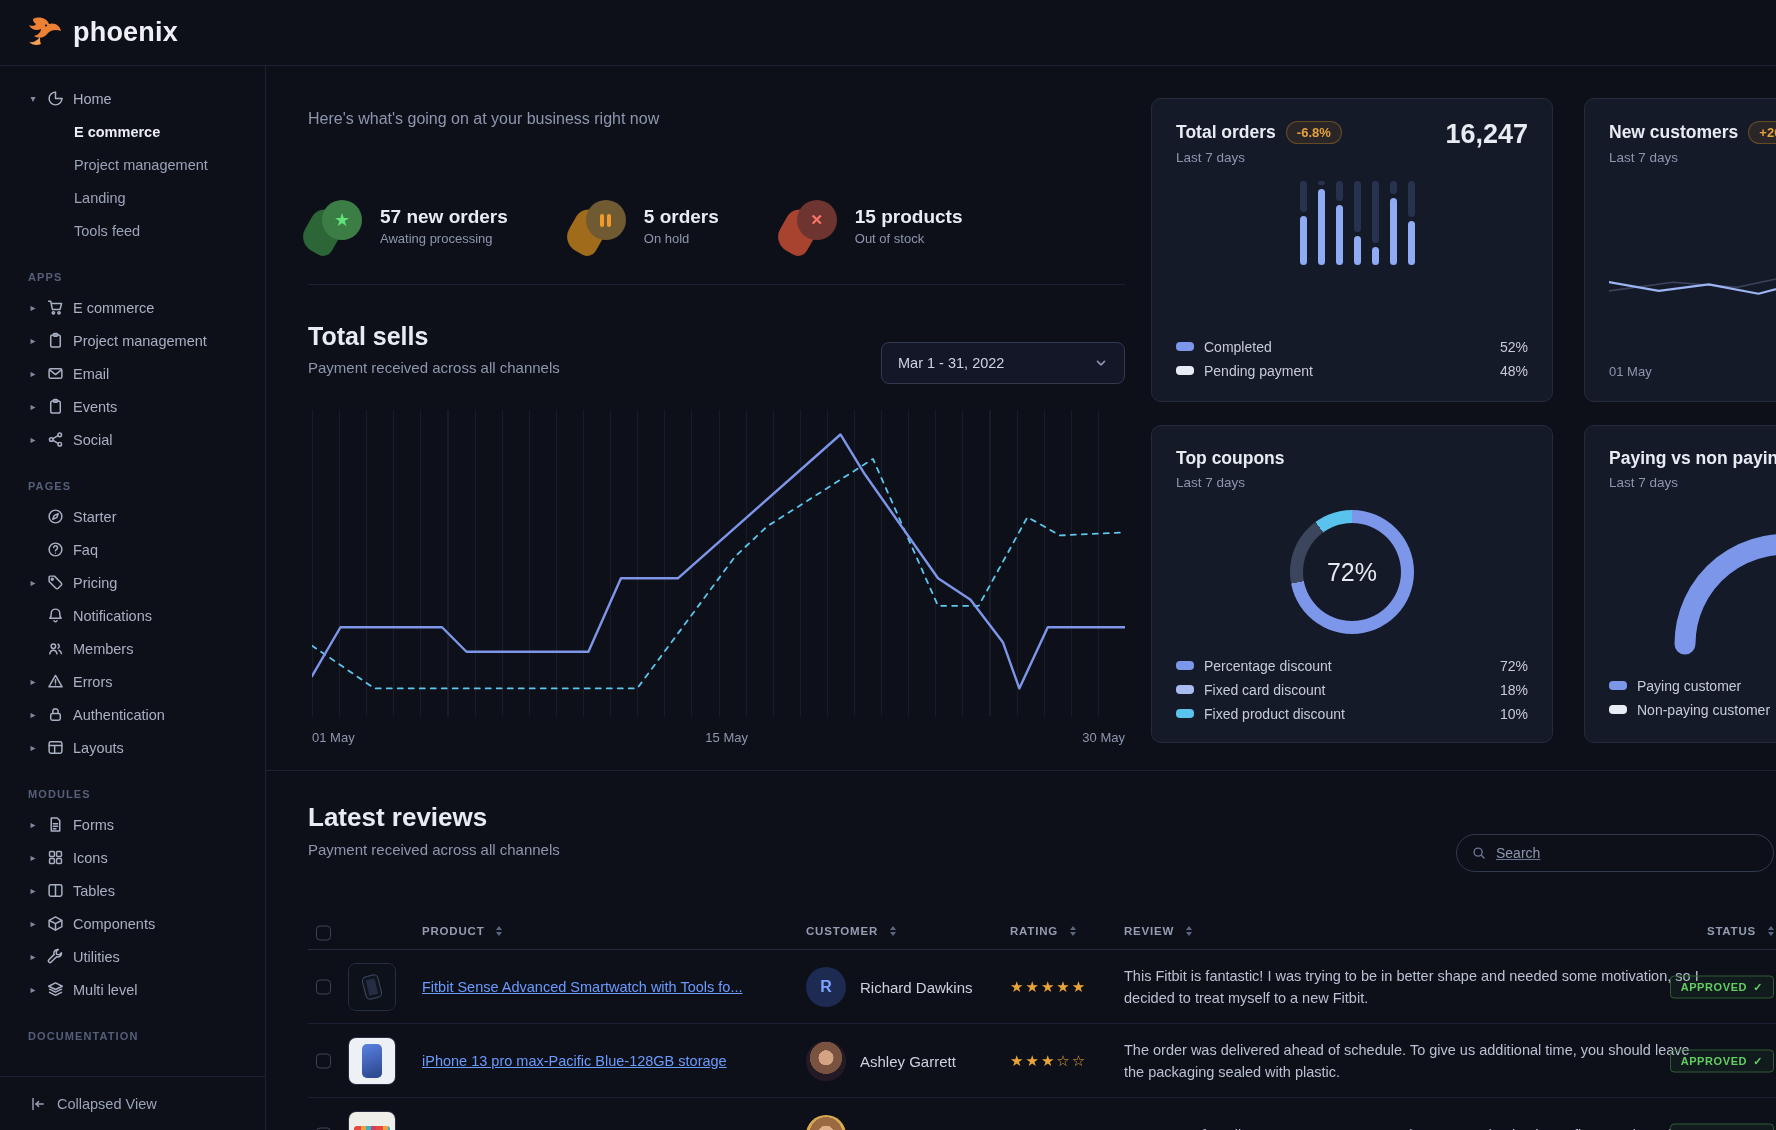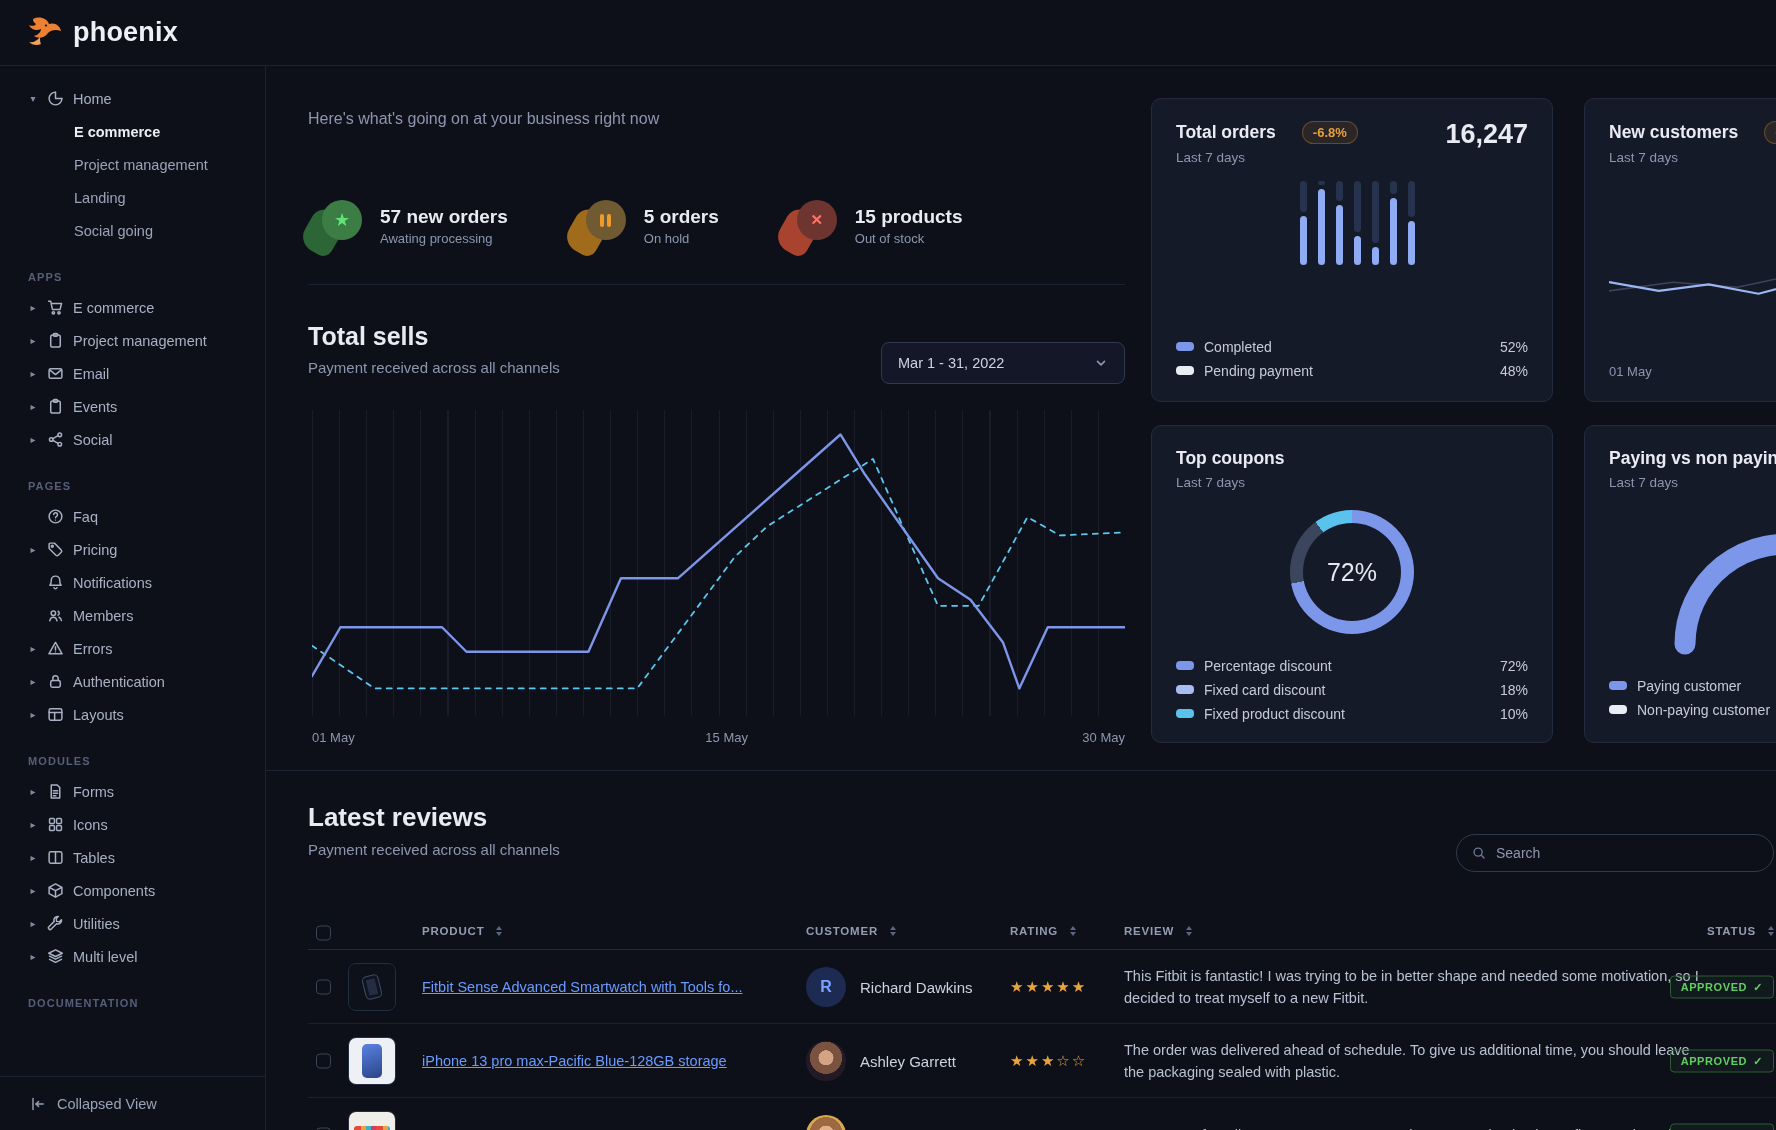--- a/index.html
+++ b/index.html
@@ -73,21 +73,21 @@
   .main-chart { position:absolute; left:46px; top:344px; width:813px; height:306px;
     background:repeating-linear-gradient(to right, rgba(128,142,182,.10) 0 1px, transparent 1px 27.1px); }
   .main-chart svg { width:100%; height:100%; }
   .chart-xlabels { position:absolute; left:46px; top:664px; width:813px; font-size:13px; color:#8d96ae; height:16px;}
   .chart-xlabels .xl0 { position:absolute; left:0; }
   .chart-xlabels .xl1 { position:absolute; left:51%; transform:translateX(-50%); }
   .chart-xlabels .xl2 { position:absolute; right:0; }
 
   
   .card { position:absolute; background:#151a29; border:1px solid #242b3f; border-radius:10px; overflow:hidden; }
-  .card-title-row { display:flex; align-items:center; gap:26px; }
+  .card-title-row { display:flex; align-items:center; gap:10px; }
   .card-title { font-size:17.5px; font-weight:bold; color:#e9ebf3; }
   .pct-badge { font-size:13px; font-weight:bold; color:#e6a03c; background:rgba(199,135,37,.12);
     border:1px solid rgba(199,135,37,.38); border-radius:12px; padding:3px 10px; white-space:nowrap;}
   .card-period { margin-top:6px; font-size:13.5px; color:#8d96ae; }
   .card-total-orders { left:885px; top:32px;  width:402px; height:304px; padding:22px 24px; }
   .card-new-cust     { left:1318px; top:32px; width:402px; height:304px; padding:22px 24px; }
   .card-coupons      { left:885px; top:359px; width:402px; height:318px; padding:22px 24px; }
   .card-paying       { left:1318px; top:359px; width:402px; height:318px; padding:22px 24px; }
   .big-number { position:absolute; right:24px; top:20px; font-size:27px; font-weight:bold; color:#e9ebf3; }
   .to-bars { position:absolute; left:148px; top:82px; height:84px; display:flex; gap:11px; align-items:flex-end; }
@@ -109,21 +109,21 @@
     font-size:25px; color:#e4e8f1; z-index:2; }
   .gauge { position:absolute; left:60px; top:66px; width:280px; height:190px; }
 
   
   .divider-2 { position:absolute; left:0; right:0; top:704px; height:1px; background:#1c2234; }
   .reviews-head { position:absolute; left:42px; top:736px; }
   .reviews-head h2 { font-size:26px; font-weight:bold; color:#e9ebf3; }
   .reviews-head .sub { margin-top:8px; font-size:15px; color:#8d96ae; }
   .reviews-search { position:absolute; left:1190px; top:768px; width:318px; height:38px;
     border:1px solid #31394f; border-radius:19px; display:flex; align-items:center; gap:10px;
-    padding:0 15px; color:#6b7592; }
+    padding:0 15px; color:#6b7592;text-decoration:underline; }
   .reviews-search input { flex:1; background:transparent; border:none; outline:none; color:#aab2c6; font-size:14px; font-family:inherit;}
   .reviews-search input::placeholder { color:#8d96ae; }
 
   .rtable { position:absolute; left:42px; top:847px; right:0; }
   .t-head { position:relative; height:37px; border-bottom:1px solid #242b3f; }
   .t-head .hc { position:absolute; top:50%; transform:translateY(-50%); font-size:11.5px; font-weight:bold;
     letter-spacing:.8px; color:#949cb2; display:flex; align-items:center; gap:12px; cursor:pointer;}
   .sort { display:inline-flex; flex-direction:column; gap:2px; }
   .sort i { width:0; height:0; border-left:3.5px solid transparent; border-right:3.5px solid transparent; }
   .sort .up { border-bottom:4px solid #5c6680; }
@@ -189,21 +189,21 @@
       </span>
     <span class="s-label">Home</span>
   </div>
   <div id="home-children">
   <div class="side-subitem active">E commerce</div>
 
   <div class="side-subitem">Project management</div>
 
   <div class="side-subitem">Landing</div>
 
-  <div class="side-subitem">Social going</div>
+  <div class="side-subitem">Tools feed</div>
 </div>
   <div id="side-sections">
       <div class="side-section-label">APPS</div>
   <div class="side-item">
     <span class="caret">▸</span>
     <span class="s-icon">
           <svg viewBox="0 0 16 16" fill="none" stroke="currentColor" stroke-width="1.4" stroke-linecap="round" stroke-linejoin="round">
             <path d="M1.5 2.2h2l1.6 7.6h7.2l1.4-5.6H4.2"></path>
             <circle cx="6" cy="13" r="1.1"></circle>
             <circle cx="11.3" cy="13" r="1.1"></circle>
@@ -251,20 +251,30 @@
           <svg viewBox="0 0 16 16" fill="none" stroke="currentColor" stroke-width="1.4" stroke-linecap="round" stroke-linejoin="round">
             <circle cx="12" cy="3.6" r="1.7"></circle>
             <circle cx="4" cy="8" r="1.7"></circle>
             <circle cx="12" cy="12.4" r="1.7"></circle>
             <path d="M5.6 7.2 10.4 4.4M5.6 8.8l4.8 2.8"></path>
           </svg>
         </span>
     <span class="s-label">Social</span>
   </div>
 <div class="side-section-label">PAGES</div>
+  <div class="side-item">
+    <span class="caret" style="visibility: hidden;">▸</span>
+    <span class="s-icon">
+          <svg viewBox="0 0 16 16" fill="none" stroke="currentColor" stroke-width="1.4" stroke-linecap="round" stroke-linejoin="round">
+            <circle cx="8" cy="8" r="6"></circle>
+            <path d="M10.6 5.4 9.1 9.1 5.4 10.6 6.9 6.9z"></path>
+          </svg>
+        </span>
+    <span class="s-label">Starter</span>
+  </div>
 
   <div class="side-item">
     <span class="caret" style="visibility: hidden;">▸</span>
     <span class="s-icon">
           <svg viewBox="0 0 16 16" fill="none" stroke="currentColor" stroke-width="1.4" stroke-linecap="round" stroke-linejoin="round">
             <circle cx="8" cy="8" r="6"></circle>
             <path d="M6.3 6.2a1.8 1.8 0 1 1 2.7 1.6c-.6.4-1 .7-1 1.3"></path>
             <circle cx="8" cy="11.4" r=".65" fill="currentColor" stroke="none"></circle>
           </svg>
         </span>

